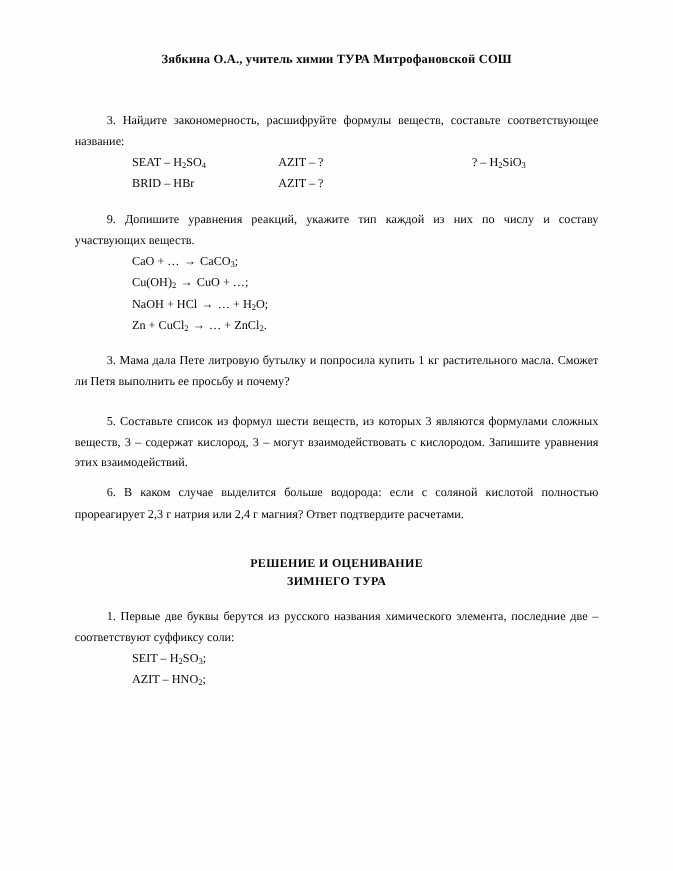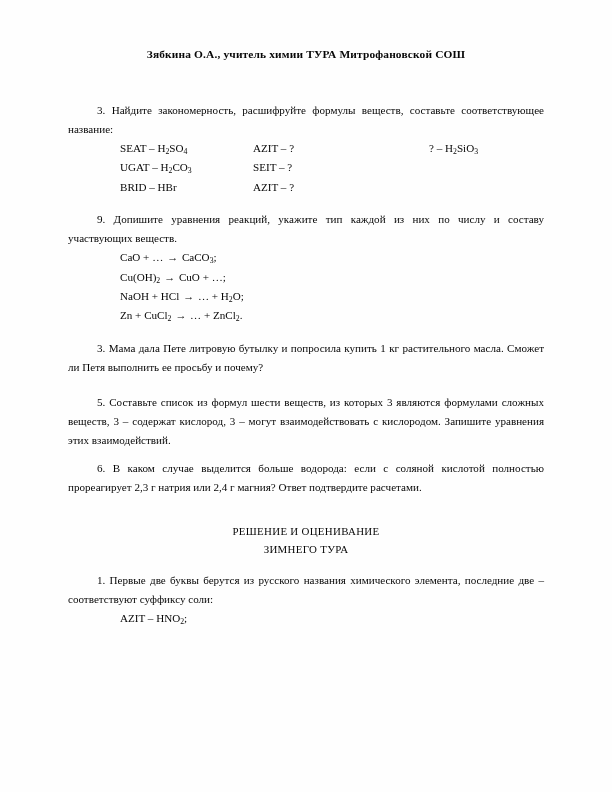--- a/index.html
+++ b/index.html
@@ -45,21 +45,21 @@
     text-align: center;
     font-weight: bold;
     font-size: 11.2px;
     line-height: 18.8px;
     margin: 0;
   }
   .doc-subtitle div { white-space: nowrap; }
 
   .section-heading {
     text-align: center;
-    font-weight: normal;
+    font-weight: bold;
     font-size: 10.9px;
     line-height: 17.5px;
     margin: 0;
     font-variant: small-caps;
     letter-spacing: 0.3px;
   }
 
   
   .task {
     margin: 0;
@@ -108,23 +108,20 @@
 
 
     <div class="spacer-l"></div>
 
     <p class="task">3. Найдите закономерность, расшифруйте формулы веществ, составьте соответствующее название:</p>
     <div class="formula-block">
       <span class="formula-row">
         <span class="fcol-1">SEAT – H<sub>2</sub>SO<sub>4</sub></span><span class="fcol-2">AZIT – ?</span><span class="fcol-3">? – H<sub>2</sub>SiO<sub>3</sub></span>
       </span>
       <span class="formula-row">
-        <span class="fcol-1">UGAT – H<sub>2</sub>CO<sub>3</sub></span><span class="fcol-2">SEIT – ?</span><span class="fcol-3"></span>
-      </span>
-      <span class="formula-row">
         <span class="fcol-1">BRID – HBr</span><span class="fcol-2">AZIT – ?</span><span class="fcol-3"></span>
       </span>
     </div>
 
     <div class="spacer-m"></div>
 
     <p class="task">9. Допишите уравнения реакций, укажите тип каждой из них по числу и составу участвующих веществ.</p>
     <div class="formula-block">
       <span class="eq-row">CaO + … <span class="arrow">→</span> CaCO<sub>3</sub>;</span>
       <span class="eq-row">Cu(OH)<sub>2</sub> <span class="arrow">→</span> CuO + …;</span>
@@ -151,17 +148,18 @@
 
     <div class="section-heading">
       <div>РЕШЕНИЕ И ОЦЕНИВАНИЕ</div>
       <div>ЗИМНЕГО ТУРА</div>
     </div>
 
     <div class="spacer-m"></div>
 
     <p class="task">1. Первые две буквы берутся из русского названия химического элемента, последние две – соответствуют суффиксу соли:</p>
     <div class="formula-block">
+      <span class="eq-row">SEIT – H<sub>2</sub>SO<sub>3</sub>;</span>
       <span class="eq-row">AZIT – HNO<sub>2</sub>;</span>
     </div>
 
   </div>
 </div>
 
 </body></html>

